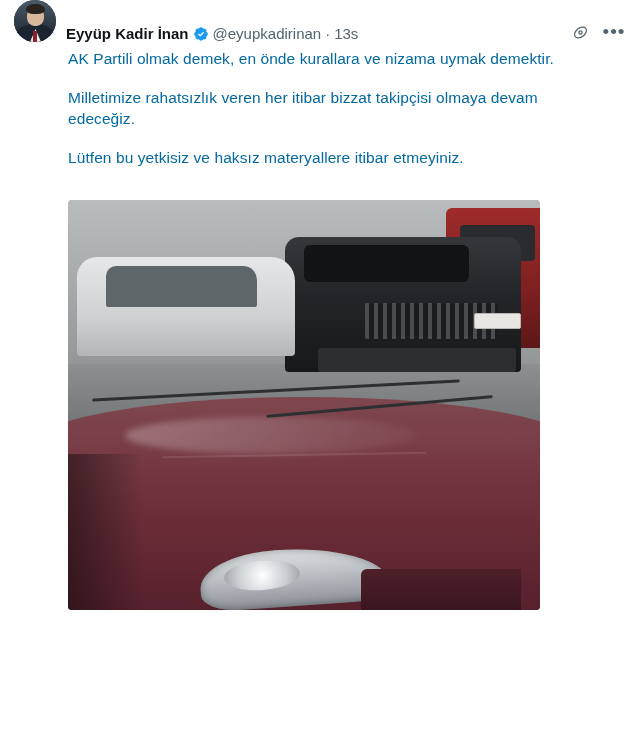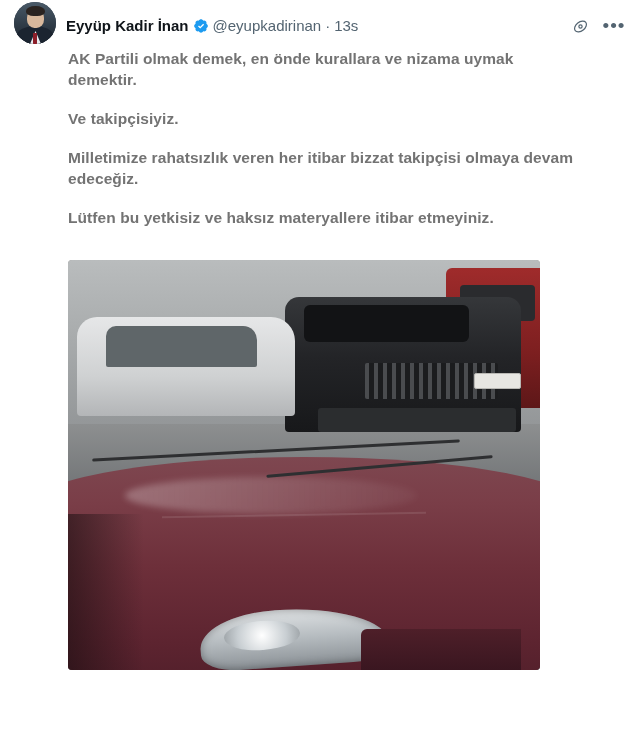--- a/index.html
+++ b/index.html
@@ -17,21 +17,21 @@
   }
 
   .tweet {
     position: relative;
     width: 640px;
     padding: 8px 14px 0 14px;
   }
 
   .tweet-header {
     display: flex;
-    align-items: center;
+    align-items: flex-end;
     gap: 10px;
     height: 34px;
   }
 
   .avatar {
     width: 42px;
     height: 42px;
     border-radius: 50%;
     flex: 0 0 42px;
     overflow: hidden;
@@ -144,23 +144,22 @@
     color: #536471;
   }
 
   .tweet-body {
     padding: 6px 46px 0 54px;
   }
   .tweet-body p {
     margin: 0 0 18px 0;
     font-size: 15.5px;
     line-height: 21px;
-    color: #737373;
+    color: #0369a1;
     letter-spacing: 0.005em;
-    font-weight: bold;
   }
   .tweet-body p.last { margin-bottom: 32px; }
 
   .media {
     margin-left: 54px;
     margin-right: 0;
     width: 472px;
     height: 410px;
     border-radius: 4px;
     overflow: hidden;
@@ -385,21 +384,20 @@
           <ellipse cx="12" cy="12" rx="9.5" ry="6.2" fill="none" stroke="#536471" stroke-width="1.7" transform="rotate(-38 12 12)"></ellipse>
           <circle cx="12" cy="12" r="2.3" fill="none" stroke="#536471" stroke-width="1.7"></circle>
         </svg>
       </span>
       <span class="icon-btn dots">•••</span>
     </div>
   </div>
 
   <div class="tweet-body">
     <p>AK Partili olmak demek, en önde kurallara ve nizama uymak demektir.</p>
-    <p>Ve takipçisiyiz.</p>
     <p>Milletimize rahatsızlık veren her itibar bizzat takipçisi olmaya devam edeceğiz.</p>
     <p class="last">Lütfen bu yetkisiz ve haksız materyallere itibar etmeyiniz.</p>
   </div>
 
   <div class="media">
     <div class="ph-sky"></div>
     <div class="ph-ground"></div>
     <div class="ph-redcar"></div>
     <div class="ph-redcar-win"></div>
     <div class="ph-suv"></div>

